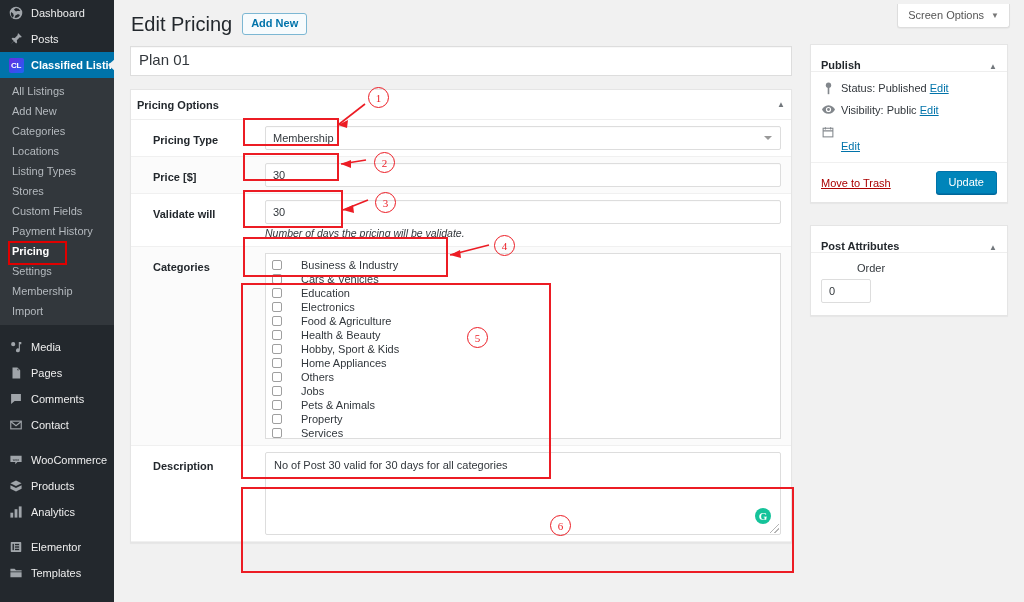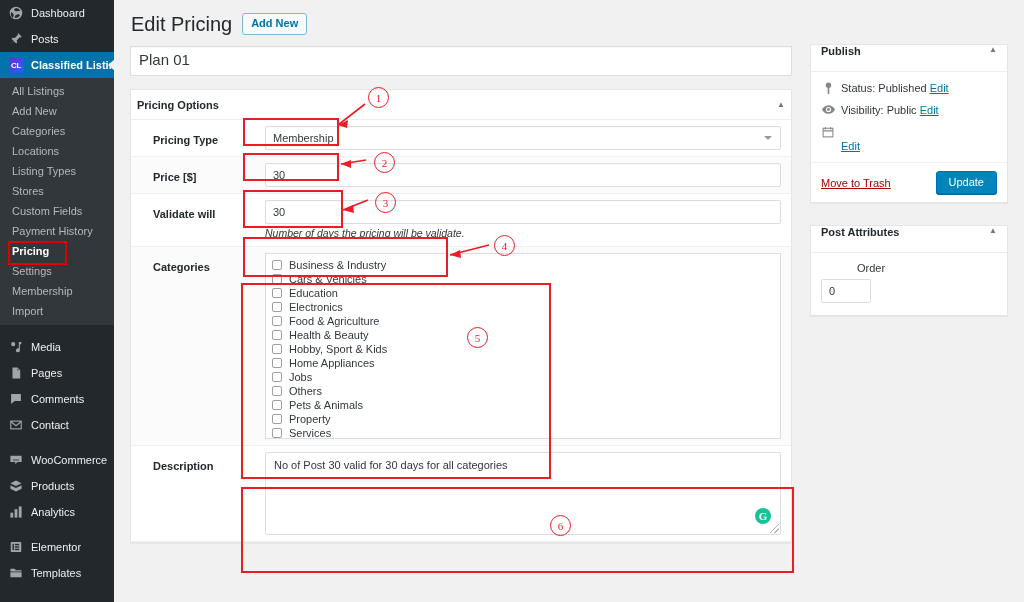--- a/index.html
+++ b/index.html
@@ -162,21 +162,21 @@
     font-size: 10.5px; font-style: italic; color: #32373c;
     margin-top: 2px; line-height: 14px;
   }
 
   
   .cats {
     border: 1px solid #ddd; background: #fff;
     padding: 4px 6px 2px 6px;
     height: 186px; overflow: hidden;
   }
-  .cat-item { display: flex; align-items: center; gap: 7px; height: 14px; margin-bottom: 0px; }
+  .cat-item { display: flex; align-items: center; gap: 19px; height: 14px; margin-bottom: 0px; }
   .cbx {
     width: 10px; height: 10px; flex: 0 0 10px;
     border: 1px solid #9f9f9f; background: #fff; border-radius: 2px;
   }
   .cat-label { font-size: 11px; color: #32373c; line-height: 14px; }
 
   
   .desc-box {
     position: relative;
     border: 1px solid #ddd; background: #fff;
@@ -201,21 +201,21 @@
   }
 
   
   .side-col { position: absolute; left: 696px; top: 44px; width: 198px; }
   .panel {
     background: #fff; border: 1px solid #e5e5e5;
     box-shadow: 0 1px 1px rgba(0,0,0,.04);
     margin-bottom: 22px;
   }
   .panel-head {
-    height: 27px; display: flex; align-items: flex-start;
+    height: 27px; display: flex; align-items: flex-end;
     justify-content: space-between;
     padding: 0 10px; border-bottom: 1px solid #eee;
     font-size: 11px; font-weight: 700; color: #23282d;
   }
   .panel-head .toggle { color: #72777c; font-size: 8px; }
   .pub-body { padding: 8px 10px 10px 10px; }
   .pub-row {
     display: flex; align-items: flex-start; gap: 6px;
     font-size: 11px; color: #32373c; line-height: 17px;
     margin-bottom: 5px;
@@ -402,20 +402,24 @@
         <svg width="14" height="14" viewBox="0 0 20 20" fill="currentColor">
             <path d="M17 2l-9 7 3 3 7-9-1-1zM6.5 11.5c-1.6 0-3 1.4-3 3 0 .8-.5 2-1.5 2.7 1 .5 2 .8 3 .8 2.2 0 4-1.6 4-3.6 0-1.6-1.3-2.9-2.5-2.9z"></path>
           </svg>
       </span>
 
     </div>
   </div>
 
   <div id="wpbody">
 
+    <div class="screen-opt">
+      <span>Screen Options</span>
+      <span class="caret">▼</span>
+    </div>
 
     <div class="page-head">
       <div class="page-title">Edit Pricing</div>
       <div class="add-new">Add New</div>
     </div>
 
     <div class="title-input" placeholder="Enter title here">Plan 01</div>
 
     <div class="metabox">
       <div class="mb-head">
@@ -481,25 +485,25 @@
               <div class="cat-item">
                   <span class="cbx"></span>
                   <span class="cat-label">Hobby, Sport &amp; Kids</span>
                 </div>
               <div class="cat-item">
                   <span class="cbx"></span>
                   <span class="cat-label">Home Appliances</span>
                 </div>
               <div class="cat-item">
                   <span class="cbx"></span>
+                  <span class="cat-label">Others</span>
+                </div>
+              <div class="cat-item">
+                  <span class="cbx"></span>
                   <span class="cat-label">Jobs</span>
-                </div>
-              <div class="cat-item">
-                  <span class="cbx"></span>
-                  <span class="cat-label">Others</span>
                 </div>
               <div class="cat-item">
                   <span class="cbx"></span>
                   <span class="cat-label">Pets &amp; Animals</span>
                 </div>
               <div class="cat-item">
                   <span class="cbx"></span>
                   <span class="cat-label">Property</span>
                 </div>
               <div class="cat-item">

